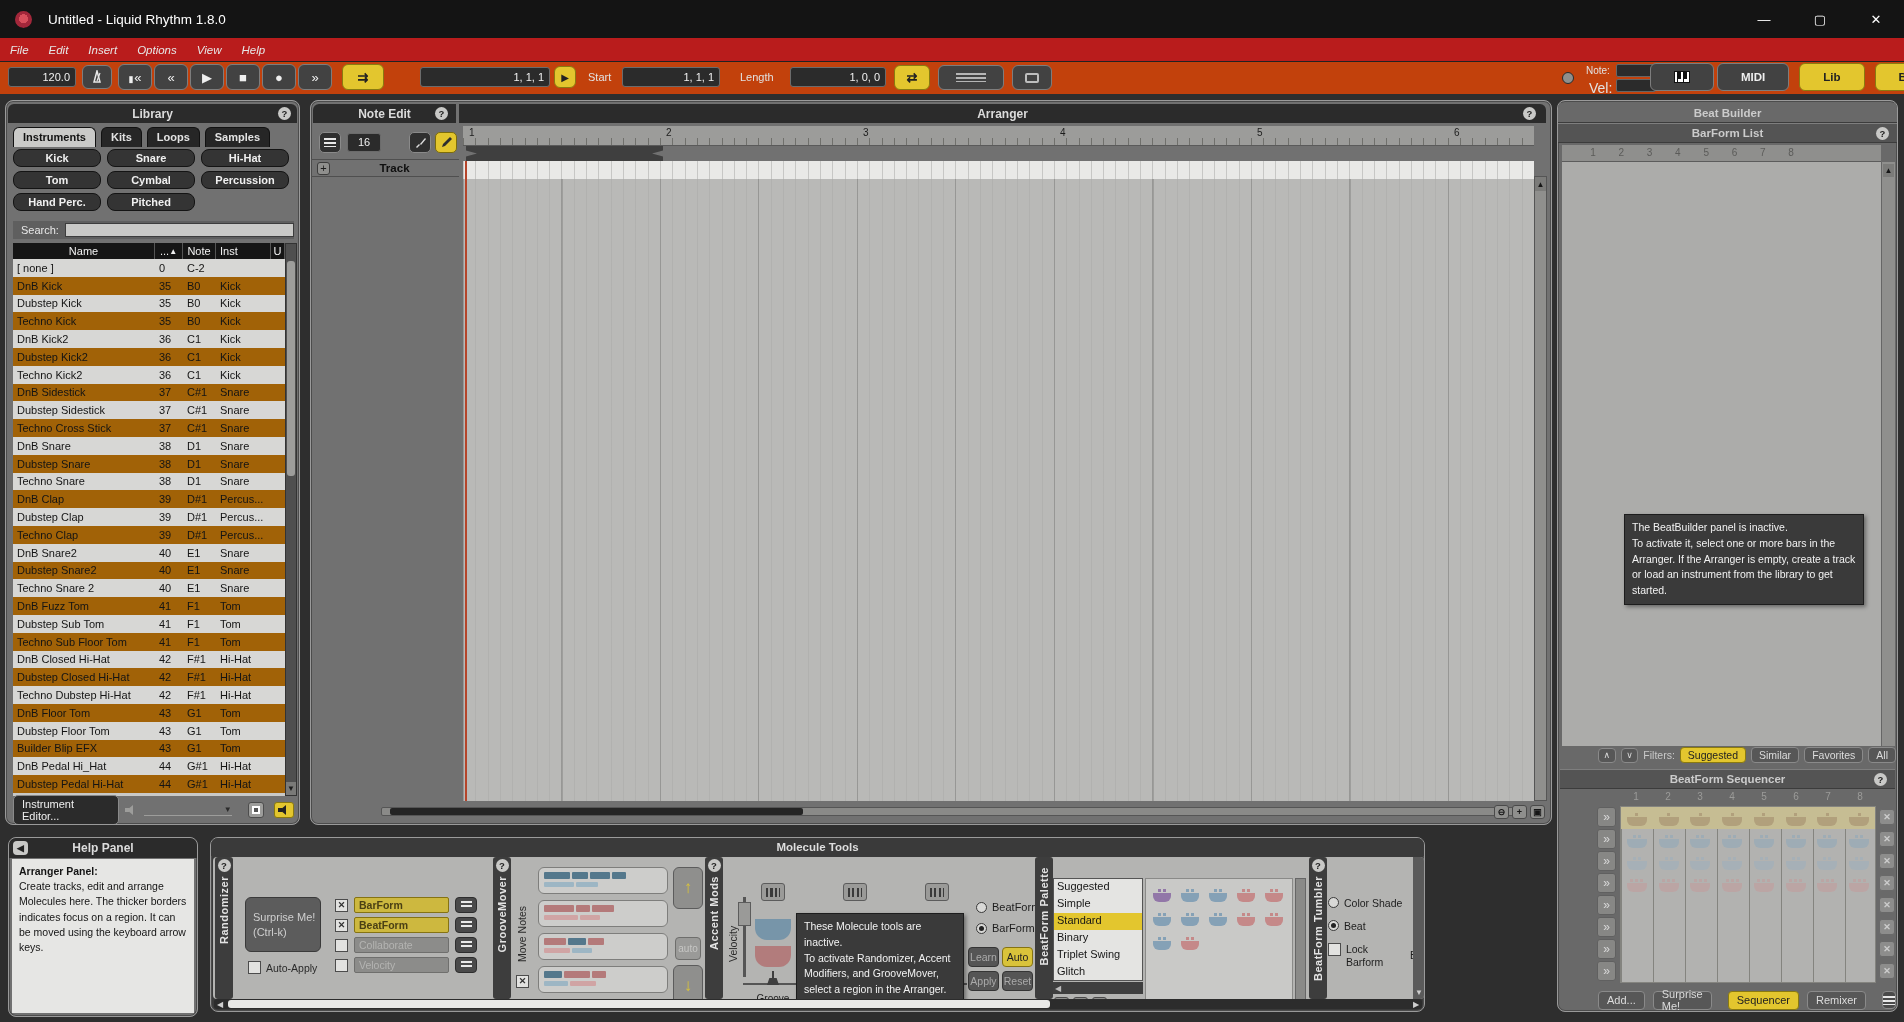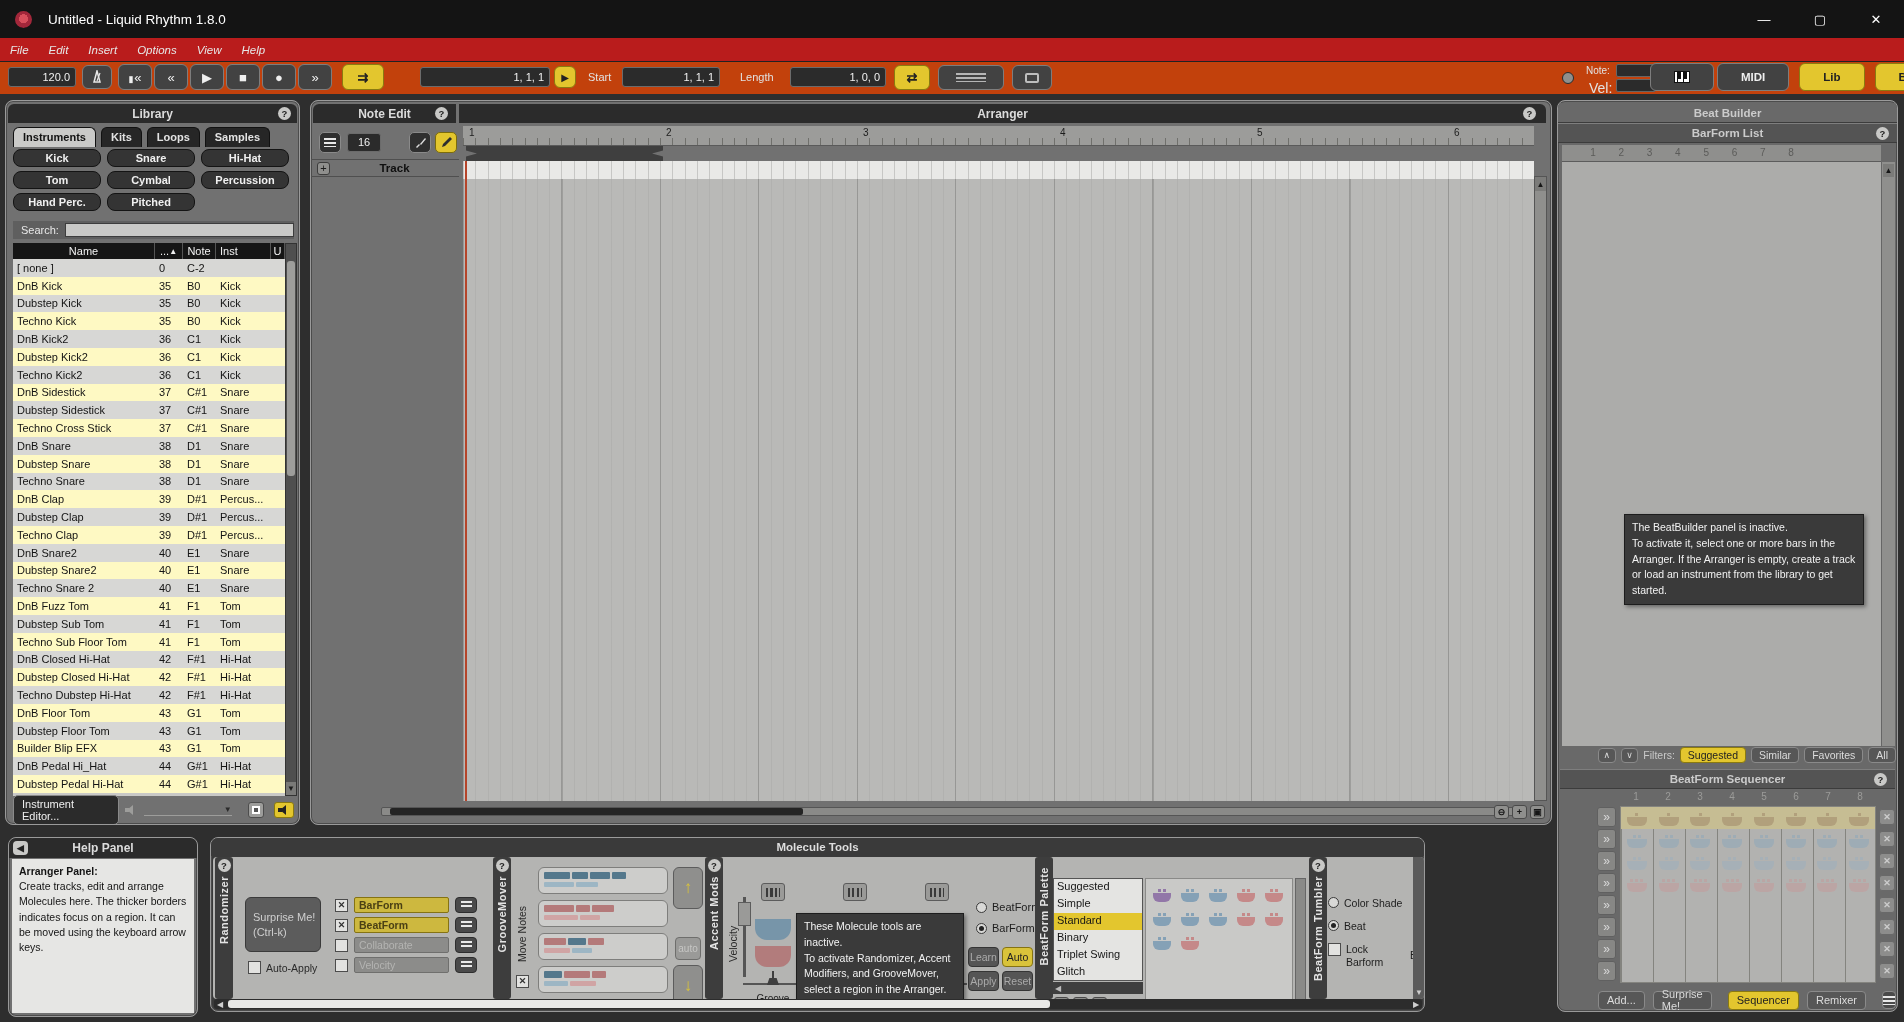--- a/index.html
+++ b/index.html
@@ -49,21 +49,21 @@
   #lib-cats { position:absolute; left:7px; top:48px; width:281px; display:flex; flex-wrap:wrap; gap:4px 6px; }
   .cat-btn { background:#343434; color:#f0f0f0; border:1px solid #141414; border-radius:8px; font-size:11px; font-weight:bold; width:88px; height:18px; display:flex; align-items:center; justify-content:center; }
   #lib-search-row { position:absolute; left:7px; top:120px; width:281px; height:18px; display:flex; align-items:center; background:#5f5f5f; }
   #lib-search-label { font-size:11px; color:#e8e8e8; margin:0 6px 0 8px; }
   #lib-search-input { flex:1; height:14px; background:#c9c9c7; border:1px solid #3d3d3d; }
   #lib-table { position:absolute; left:7px; top:142px; width:276px; height:553px; background:#c9c9c7; overflow:hidden; }
   #lib-thead { display:flex; background:#151515; color:#f2f2f2; font-size:11px; height:16px; align-items:center; }
   #lib-thead .c { border-right:1px solid #555; height:100%; display:flex; align-items:center; justify-content:center; }
   .col-name{width:142px;} .col-num{width:28px;} .col-note{width:33px;} .col-inst{width:55px; justify-content:flex-start !important; padding-left:4px;} .col-u{width:14px;}
   .lrow { display:flex; height:17.8px; font-size:11px; color:#141414; align-items:center; }
-  .lrow.even { background:#d7d7d5; } .lrow.odd { background:#fef9c3; }
+  .lrow.even { background:#d7d7d5; } .lrow.odd { background:#a16207; }
   .lrow .c { overflow:hidden; white-space:nowrap; padding-left:4px; }
   #lib-vscroll { position:absolute; right:2px; top:142px; width:12px; height:553px; background:#4f4f4f; border:1px solid #333; }
   #lib-vthumb { position:absolute; left:1px; top:17px; width:8px; height:215px; background:#9d9d9b; border-radius:3px; }
   #lib-vdown { position:absolute; left:0; bottom:0; width:10px; height:13px; background:#7a7a78; color:#1d1d1d; font-size:8px; display:flex; align-items:center; justify-content:center; }
   #lib-editor-row { position:absolute; left:7px; bottom:4px; width:281px; height:20px; display:flex; align-items:center; }
   #instrument-editor-btn { background:#2b2b2b; border:1px solid #8a8a8a; border-radius:5px; color:#efefef; font-size:11px; padding:2px 8px; }
   .spk { width:12px; height:10px; position:relative; }
   .spk::before { content:""; position:absolute; left:0; top:3px; width:4px; height:4px; background:currentColor; }
   .spk::after { content:""; position:absolute; left:2px; top:0; border-top:5px solid transparent; border-bottom:5px solid transparent; border-right:6px solid currentColor; }
   #lib-combo { width:92px; border-bottom:1px solid #9d9d9b; height:12px; position:relative; margin-left:8px; }

